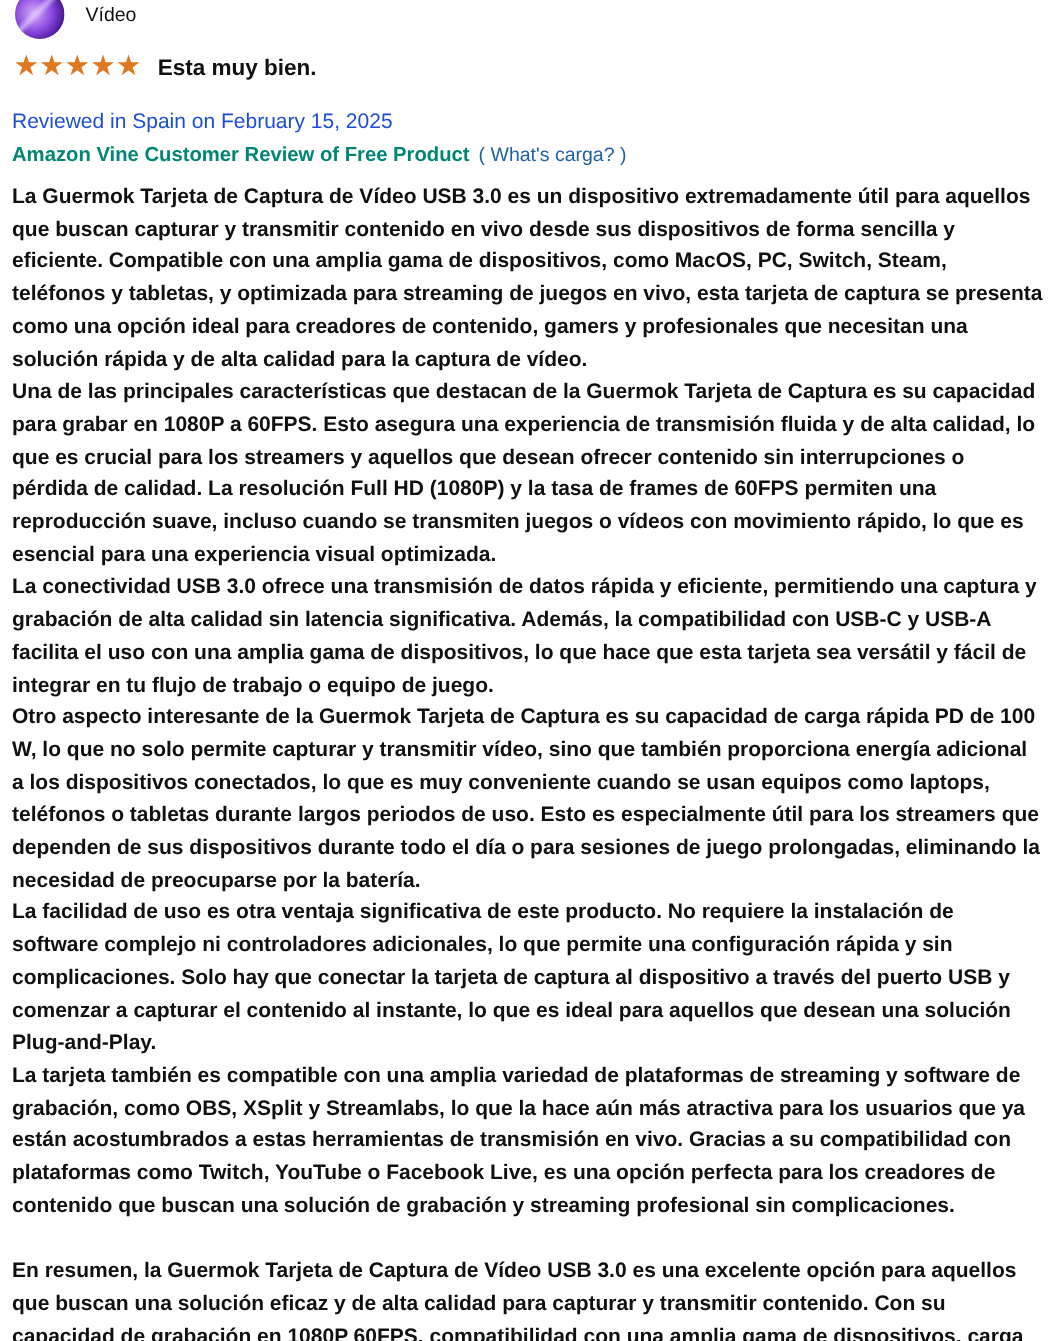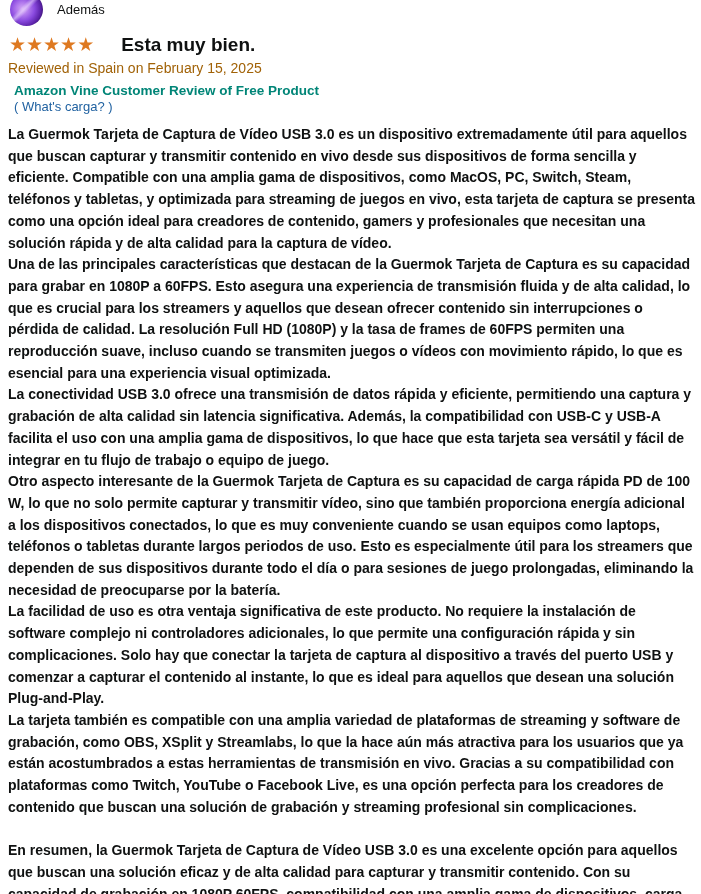--- a/index.html
+++ b/index.html
@@ -49,41 +49,40 @@
   .stars {
     color: #DE7921;
     font-size: 19px;
     line-height: 18px;
     letter-spacing: 0px;
     white-space: nowrap;
     margin-left: 1px;
   }
   .review-title {
     font-weight: 700;
-    font-size: 19px;
-    margin-left: 27px;
+    font-size: 15px;
+    margin-left: 11px;
     color: #0F1111;
   }
 
   
   .date-line {
-    margin-top: 5px;
+    margin-top: 17px;
     font-size: 14px;
     line-height: 17px;
-    color: #a16207;
+    color: #1d4ed8;
   }
 
   
   .vine-row {
     margin-top: 6px;
     font-size: 13.5px;
     line-height: 16px;
     display: flex;
     align-items: baseline;
-    flex-direction: column;
   }
   .vine-badge {
     color: #008577;
     font-weight: 700;
   }
   .whats-this {
     color: #2162A1;
     font-size: 13px;
     margin-left: 6px;
     text-decoration: none;
@@ -100,21 +99,21 @@
   .review-body p { margin: 0; font-weight: bold; }
   .review-body p.final-para { margin-top: 21.7px; }
 </style>
 </head>
 <body>
 
 <div class="review">
 
   <div class="profile-row">
     <div class="avatar"></div>
-    <span class="username">Además</span>
+    <span class="username">Vídeo</span>
   </div>
 
   <div class="title-row">
     <span class="stars">★★★★★</span>
     <span class="review-title">Esta muy bien.</span>
   </div>
 
   <div class="date-line">Reviewed in Spain on February 15, 2025</div>
 
   <div class="vine-row">

